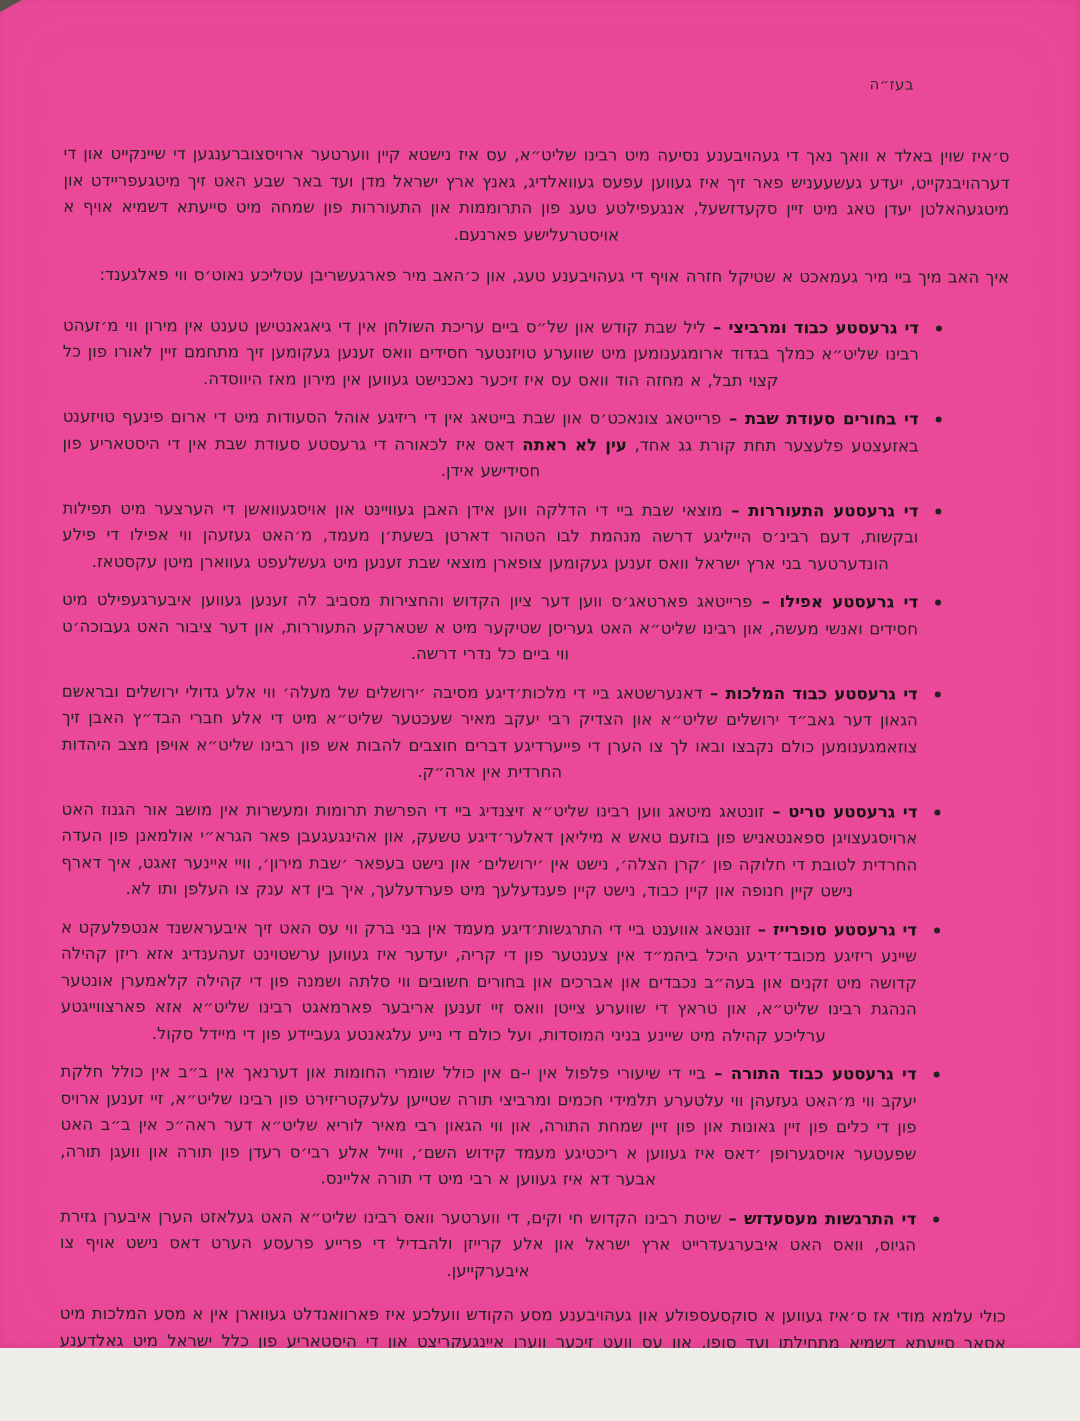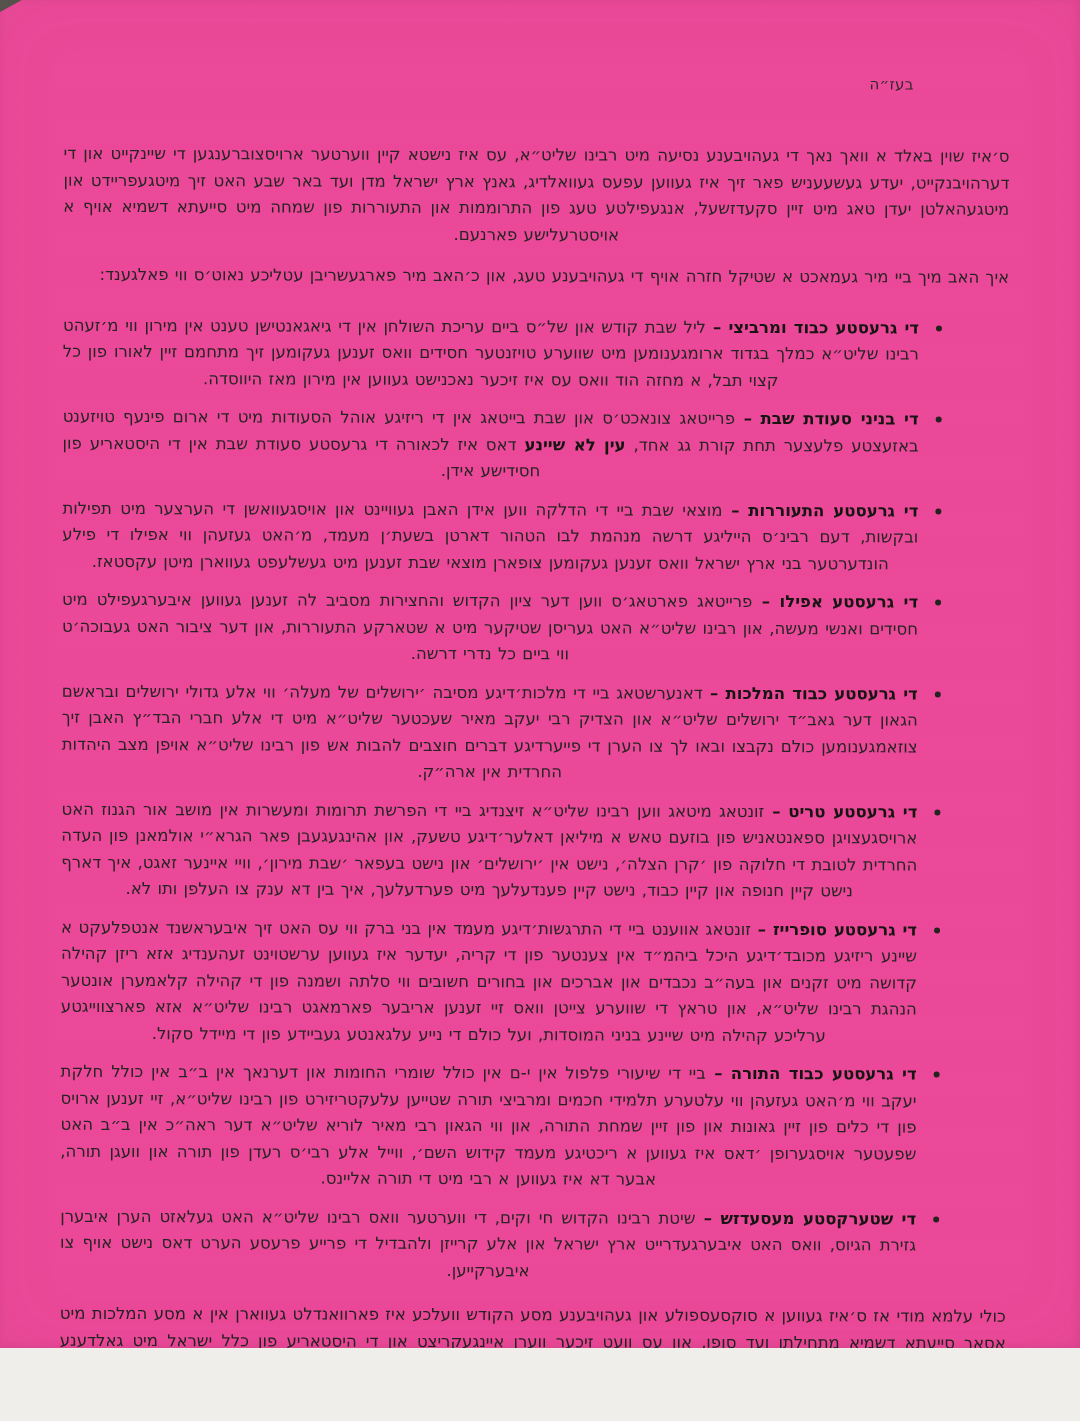--- a/index.html
+++ b/index.html
@@ -83,25 +83,25 @@
   <div class="corner-mark"></div>
 
   <div class="content">
     <div class="bsd">בעז״ה</div>
 
     <p class="para first">ס׳איז שוין באלד א וואך נאך די געהויבענע נסיעה מיט רבינו שליט״א, עס איז נישטא קיין ווערטער ארויסצוברענגען די שיינקייט און די דערהויבנקייט, יעדע געשעעניש פאר זיך איז געווען עפעס געוואלדיג, גאנץ ארץ ישראל מדן ועד באר שבע האט זיך מיטגעפריידט און מיטגעהאלטן יעדן טאג מיט זיין סקעדזשעל, אנגעפילטע טעג פון התרוממות און התעוררות פון שמחה מיט סייעתא דשמיא אויף א אויסטרעלישע פארנעם.</p>
     <p class="para second">איך האב מיך ביי מיר געמאכט א שטיקל חזרה אויף די געהויבענע טעג, און כ׳האב מיר פארגעשריבן עטליכע נאוט׳ס ווי פאלגענד:</p>
 
     <ul class="bullets">
         <li><span class="dot"></span><strong>די גרעסטע כבוד ומרביצי</strong><strong> – </strong><span><span>ליל שבת קודש און של״ס ביים עריכת השולחן אין די גיאגאנטישן טענט אין מירון ווי מ׳זעהט רבינו שליט״א כמלך בגדוד ארומגענומען מיט שווערע טויזנטער חסידים וואס זענען געקומען זיך מתחמם זיין לאורו פון כל קצוי תבל, א מחזה הוד וואס עס איז זיכער נאכנישט געווען אין מירון מאז היווסדה.</span></span></li>
-        <li><span class="dot"></span><strong>די בניני סעודת שבת</strong><strong> – </strong><span><span>פרייטאג צונאכט׳ס און שבת בייטאג אין די ריזיגע אוהל הסעודות מיט די ארום פינעף טויזענט באזעצטע פלעצער תחת קורת גג אחד, </span><strong>עין לא שיינע</strong><span> דאס איז לכאורה די גרעסטע סעודת שבת אין די היסטאריע פון חסידישע אידן.</span></span></li>
+        <li><span class="dot"></span><strong>די בחורים סעודת שבת</strong><strong> – </strong><span><span>פרייטאג צונאכט׳ס און שבת בייטאג אין די ריזיגע אוהל הסעודות מיט די ארום פינעף טויזענט באזעצטע פלעצער תחת קורת גג אחד, </span><strong>עין לא ראתה</strong><span> דאס איז לכאורה די גרעסטע סעודת שבת אין די היסטאריע פון חסידישע אידן.</span></span></li>
         <li><span class="dot"></span><strong>די גרעסטע התעוררות</strong><strong> – </strong><span><span>מוצאי שבת ביי די הדלקה ווען אידן האבן געוויינט און אויסגעוואשן די הערצער מיט תפילות ובקשות, דעם רבינ׳ס הייליגע דרשה מנהמת לבו הטהור דארטן בשעת׳ן מעמד, מ׳האט געזעהן ווי אפילו די פילע הונדערטער בני ארץ ישראל וואס זענען געקומען צופארן מוצאי שבת זענען מיט געשלעפט געווארן מיטן עקסטאז.</span></span></li>
         <li><span class="dot"></span><strong>די גרעסטע אפילו</strong><strong> – </strong><span><span>פרייטאג פארטאג׳ס ווען דער ציון הקדוש והחצירות מסביב לה זענען געווען איבערגעפילט מיט חסידים ואנשי מעשה, און רבינו שליט״א האט געריסן שטיקער מיט א שטארקע התעוררות, און דער ציבור האט געבוכה׳ט ווי ביים כל נדרי דרשה.</span></span></li>
         <li><span class="dot"></span><strong>די גרעסטע כבוד המלכות</strong><strong> – </strong><span><span>דאנערשטאג ביי די מלכות׳דיגע מסיבה ׳ירושלים של מעלה׳ ווי אלע גדולי ירושלים ובראשם הגאון דער גאב״ד ירושלים שליט״א און הצדיק רבי יעקב מאיר שעכטער שליט״א מיט די אלע חברי הבד״ץ האבן זיך צוזאמגענומען כולם נקבצו ובאו לך צו הערן די פייערדיגע דברים חוצבים להבות אש פון רבינו שליט״א אויפן מצב היהדות החרדית אין ארה״ק.</span></span></li>
         <li><span class="dot"></span><strong>די גרעסטע טריט</strong><strong> – </strong><span><span>זונטאג מיטאג ווען רבינו שליט״א זיצנדיג ביי די הפרשת תרומות ומעשרות אין מושב אור הגנוז האט ארויסגעצויגן ספאנטאניש פון בוזעם טאש א מיליאן דאלער׳דיגע טשעק, און אהינגעגעבן פאר הגרא״י אולמאנן פון העדה החרדית לטובת די חלוקה פון ׳קרן הצלה׳, נישט אין ׳ירושלים׳ און נישט בעפאר ׳שבת מירון׳, וויי איינער זאגט, איך דארף נישט קיין חנופה און קיין כבוד, נישט קיין פענדעלעך מיט פערדעלעך, איך בין דא ענק צו העלפן ותו לא.</span></span></li>
         <li><span class="dot"></span><strong>די גרעסטע סופרייז</strong><strong> – </strong><span><span>זונטאג אווענט ביי די התרגשות׳דיגע מעמד אין בני ברק ווי עס האט זיך איבעראשנד אנטפלעקט א שיינע ריזיגע מכובד׳דיגע היכל ביהמ״ד אין צענטער פון די קריה, יעדער איז געווען ערשטוינט זעהענדיג אזא ריזן קהילה קדושה מיט זקנים און בעה״ב נכבדים און אברכים און בחורים חשובים ווי סלתה ושמנה פון די קהילה קלאמערן אונטער הנהגת רבינו שליט״א, און טראץ די שווערע צייטן וואס זיי זענען אריבער פארמאגט רבינו שליט״א אזא פארצווייגטע ערליכע קהילה מיט שיינע בניני המוסדות, ועל כולם די נייע עלגאנטע געביידע פון די מיידל סקול.</span></span></li>
         <li><span class="dot"></span><strong>די גרעסטע כבוד התורה</strong><strong> – </strong><span><span>ביי די שיעורי פלפול אין י-ם אין כולל שומרי החומות און דערנאך אין ב״ב אין כולל חלקת יעקב ווי מ׳האט געזעהן ווי עלטערע תלמידי חכמים ומרביצי תורה שטייען עלעקטריזירט פון רבינו שליט״א, זיי זענען ארויס פון די כלים פון זיין גאונות און פון זיין שמחת התורה, און ווי הגאון רבי מאיר לוריא שליט״א דער ראה״כ אין ב״ב האט שפעטער אויסגערופן ׳דאס איז געווען א ריכטיגע מעמד קידוש השם׳, ווייל אלע רבי׳ס רעדן פון תורה און וועגן תורה, אבער דא איז געווען א רבי מיט די תורה אליינס.</span></span></li>
-        <li><span class="dot"></span><strong>די שטערקסטע מעסעדזש</strong><strong> – </strong><span><span>שיטת רבינו הקדוש חי וקים, די ווערטער וואס רבינו שליט״א האט געלאזט הערן איבערן גזירת הגיוס, וואס האט איבערגעדרייט ארץ ישראל און אלע קרייזן ולהבדיל די פרייע פרעסע הערט דאס נישט אויף צו איבערקייען.</span></span></li>
+        <li><span class="dot"></span><strong>די התרגשות מעסעדזש</strong><strong> – </strong><span><span>שיטת רבינו הקדוש חי וקים, די ווערטער וואס רבינו שליט״א האט געלאזט הערן איבערן גזירת הגיוס, וואס האט איבערגעדרייט ארץ ישראל און אלע קרייזן ולהבדיל די פרייע פרעסע הערט דאס נישט אויף צו איבערקייען.</span></span></li>
       </ul>
 
     <p class="para closing">כולי עלמא מודי אז ס׳איז געווען א סוקסעספולע און געהויבענע מסע הקודש וועלכע איז פארוואנדלט געווארן אין א מסע המלכות מיט אסאך סייעתא דשמיא מתחילתו ועד סופו, און עס וועט זיכער ווערן איינגעקריצט און די היסטאריע פון כלל ישראל מיט גאלדענע בוכשטאבן, ועל הכל אנחנו מודים להשי״ת און ער זאל העלפן ווייטער.</p>
   </div>
 </div>
 
 </body></html>

